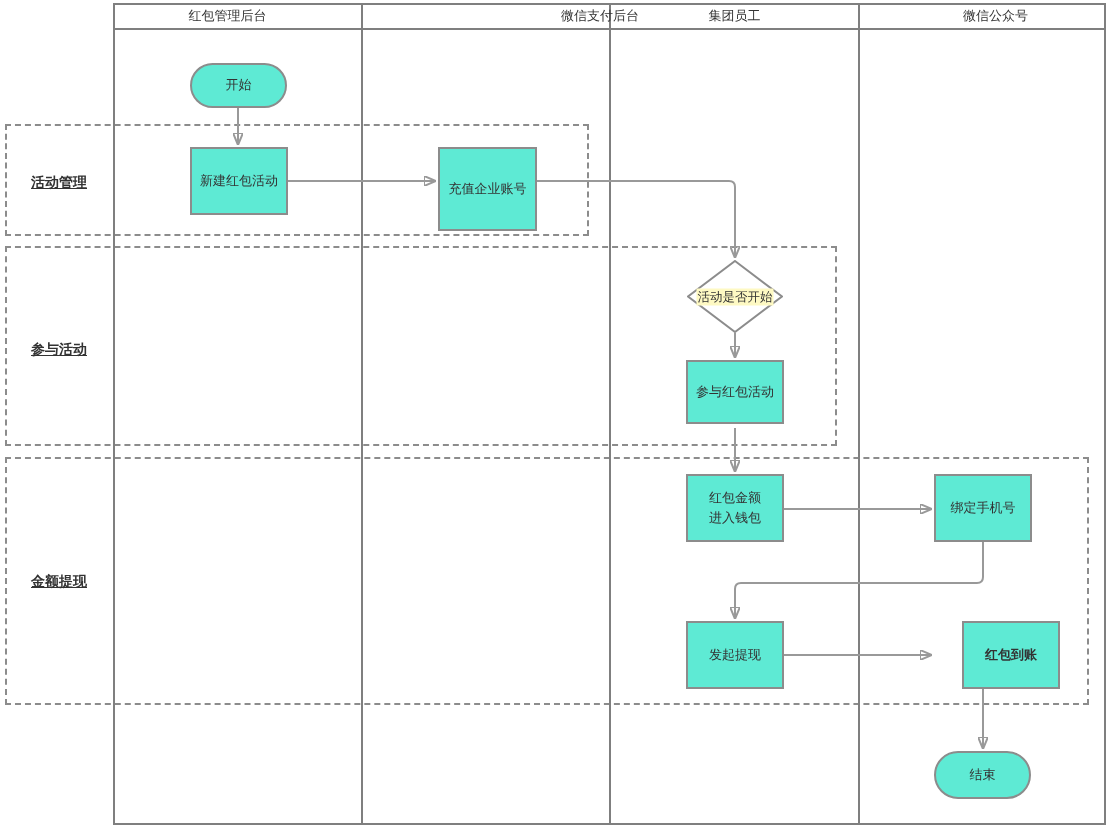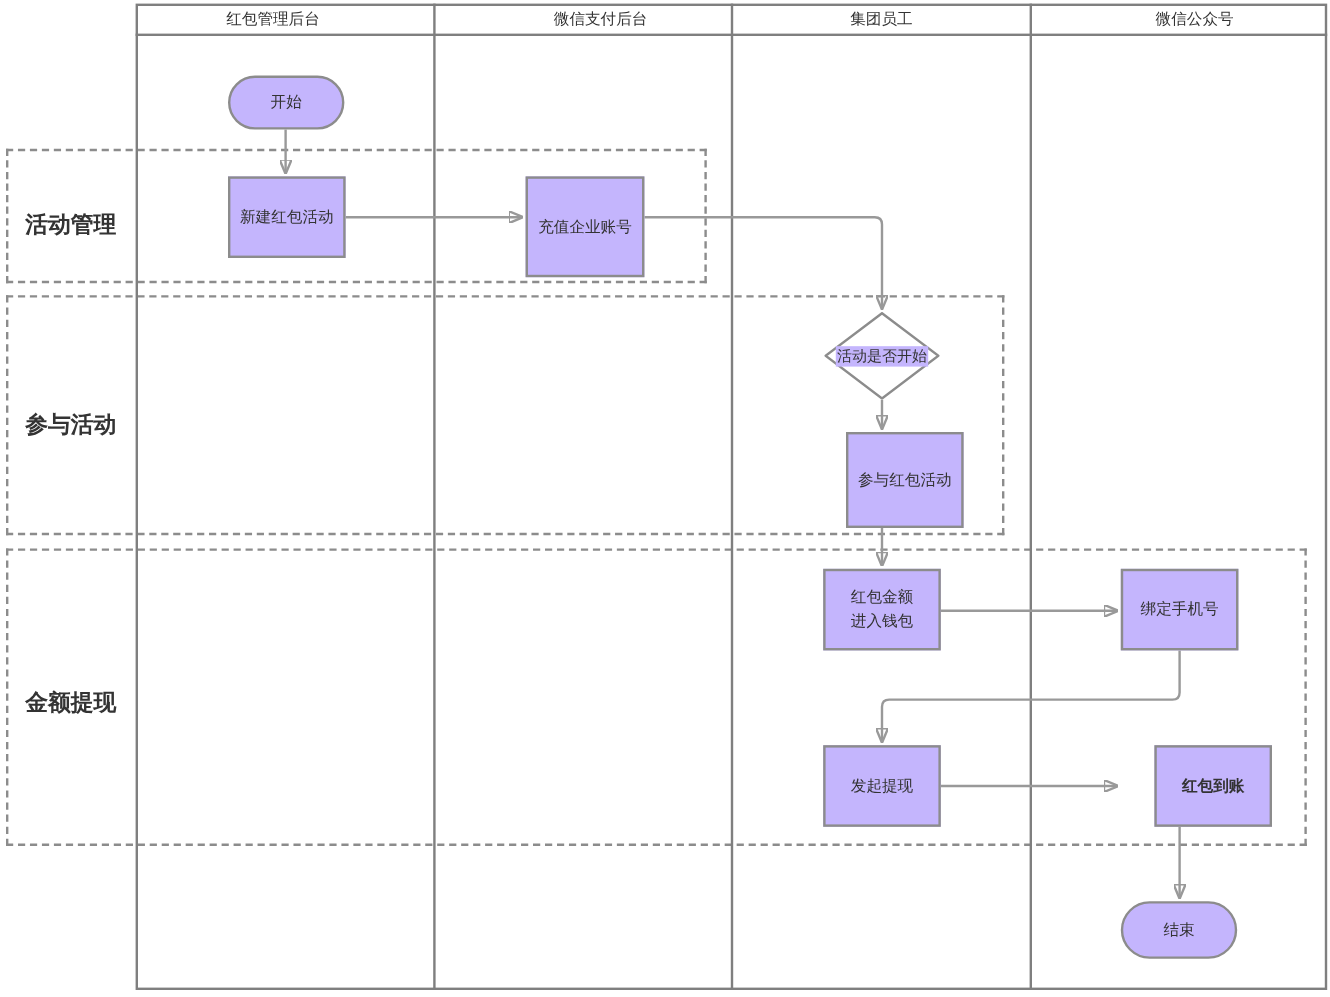--- a/index.html
+++ b/index.html
@@ -43,94 +43,95 @@
   .lane-title {
     position: absolute;
     top: 3px; height: 26px;
     line-height: 26px;
     text-align: center;
     font-size: 13px;
     color: #333;
     z-index: 3;
   }
   .lane-title.l0 { left: 113px; width: 229px; }
-  .lane-title.l1 { left: 362px; width: 277px; }
+  .lane-title.l1 { left: 362px; width: 277px; text-align: right; }
   .lane-title.l2 { left: 610px; width: 249px; }
   .lane-title.l3 { left: 859px; width: 273px; }
   
   .band {
     position: absolute;
     left: 5px;
     border: 2px dashed #8c8c8c;
     background: transparent;
     z-index: 1;
   }
   .band.b0 { top: 124px; width: 584px; height: 112px; }
   .band.b1 { top: 246px; width: 832px; height: 200px; }
   .band.b2 { top: 457px; width: 1084px; height: 248px; }
   .band-label {
     position: absolute;
     left: 5px; width: 108px;
     text-align: center;
-    font-size: 19px;
+    font-size: 14px;
     font-weight: bold;
     color: #333;
     z-index: 3;
+    text-decoration: underline;
   }
   .band-label.p0 { top: 174px; }
   .band-label.p1 { top: 341px; }
   .band-label.p2 { top: 573px; }
   
   svg.connectors {
     position: absolute;
     left: 0; top: 0;
     width: 1108px; height: 831px;
     z-index: 4;
   }
   svg.connectors path { fill: none; stroke: #999; stroke-width: 2; }
   
   .node {
     position: absolute;
-    background: #c4b5fd;
+    background: #5eead4;
     border: 2px solid #8c8c8c;
     display: flex;
     align-items: center;
     justify-content: center;
     text-align: center;
     font-size: 13px;
     color: #333;
     z-index: 5;
     line-height: 1.55;
   }
   .node.terminal { border-radius: 23px; }
   .node.n-start   { left: 190px; top: 63px;  width: 97px;  height: 45px; }
   .node.n-create  { left: 190px; top: 147px; width: 98px;  height: 68px; }
   .node.n-recharge{ left: 438px; top: 147px; width: 99px;  height: 84px; }
-  .node.n-join    { left: 686px; top: 360px; width: 98px;  height: 80px; margin-left: 19px; }
+  .node.n-join    { left: 686px; top: 360px; width: 98px;  height: 64px; }
   .node.n-wallet  { left: 686px; top: 474px; width: 98px;  height: 68px; }
   .node.n-bind    { left: 934px; top: 474px; width: 98px;  height: 68px; }
   .node.n-withdraw{ left: 686px; top: 621px; width: 98px;  height: 68px; }
   .node.n-arrive  { left: 962px; top: 621px; width: 98px;  height: 68px; font-weight: bold; }
   .node.n-end     { left: 934px; top: 751px; width: 97px;  height: 48px; border-radius: 24px; }
   
   .decision {
     position: absolute;
     left: 687px; top: 260px;
     width: 96px; height: 73px;
     z-index: 5;
   }
   .decision svg { position: absolute; left: 0; top: 0; }
   .decision .dec-label {
     position: absolute;
     left: 50%; top: 50%;
     transform: translate(-50%, -50%);
     white-space: nowrap;
     font-size: 12.5px;
     color: #333;
-    background: #c4b5fd;
+    background: #fef9c3;
     padding: 0 1px;
     z-index: 6;
     text-align: center;
   }
 </style>
 </head>
 <body>
 
 <div class="stage">
 

